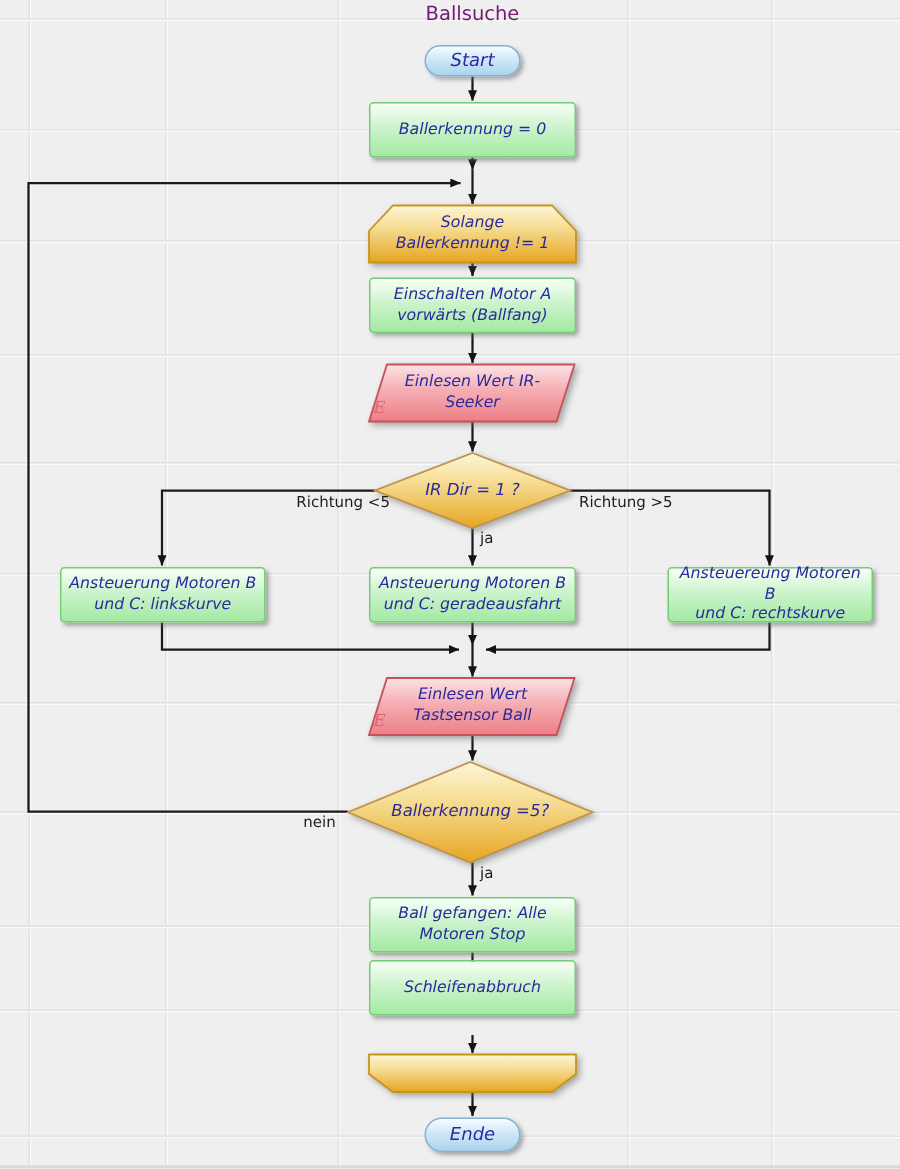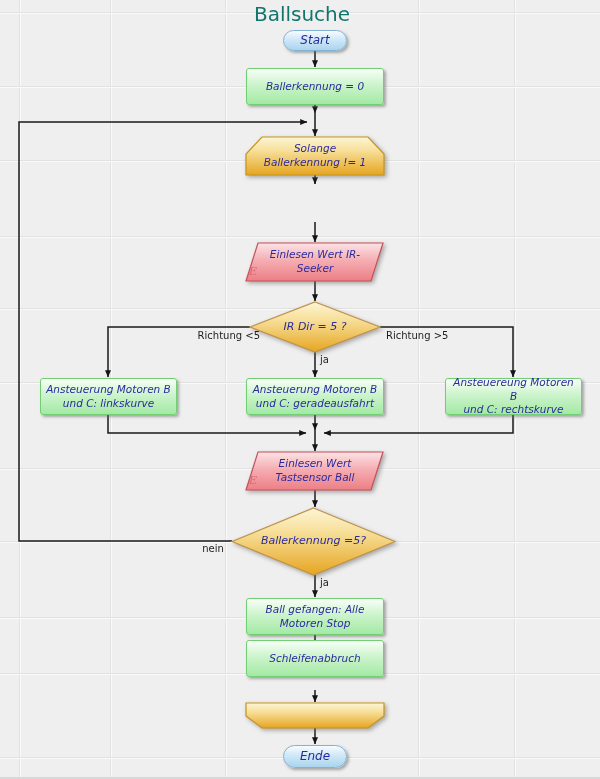--- a/index.html
+++ b/index.html
@@ -29,22 +29,22 @@
     box-shadow:2px 2px 3px rgba(105,105,105,.55);
     text-align:center;
   }
   .pill{
     background:linear-gradient(180deg,#f6fcff 0%,#cfe8f8 45%,#abd4ee 100%);
     border:1px solid #83b2d2;border-radius:12px;
     box-shadow:2px 2px 3px rgba(105,105,105,.55);
   }
   .pill .node-label{font-size:12px;}
   .diamond .node-label{font-size:11px;}
-  .title{position:absolute;left:202px;top:2px;width:200px;text-align:center;
-         color:#0f766e;font-size:20px;z-index:2;}
+  .title{position:absolute;left:215px;top:2px;width:200px;text-align:center;
+         color:#701a75;font-size:13px;z-index:2;}
   .edge-label{position:absolute;color:#1d1d1d;font-size:10px;z-index:3;}
   .io-marker{position:absolute;color:#dd6670;font-size:11px;font-style:italic;
              font-family:"DejaVu Serif","Liberation Serif",serif;z-index:3;}
 </style>
 </head>
 <body>
 
 <div class="canvas">
 
   <div class="gv" style="left:19px"></div>
@@ -119,34 +119,38 @@
   </div>
 
   <div class="node" style="left:246px;top:137px;width:138px;height:38px">
     <svg class="shape-svg" width="138" height="38" viewBox="0 0 138 38">
       <polygon points="16,0 122,0 138,17 138,38 0,38 0,17" fill="url(#gGold)" stroke="#c6951f" stroke-width="1.2"></polygon>
     </svg>
     <span class="node-label">Solange
 Ballerkennung != 1</span>
   </div>
 
+  <div class="node proc" style="left:246px;top:185px;width:138px;height:37px">
+    <span class="node-label">Einschalten Motor A
+vorwärts (Ballfang)</span>
+  </div>
 
   <div class="node" style="left:246px;top:243px;width:138px;height:38px">
     <svg class="shape-svg" width="138" height="38" viewBox="0 0 138 38">
       <polygon points="12,0 137,0 125,38 0,38" fill="url(#gPink)" stroke="#c75059" stroke-width="1.2"></polygon>
     </svg>
     <span class="node-label">Einlesen Wert IR-
 Seeker</span>
   </div>
 
   <div class="node diamond" style="left:250px;top:302px;width:130px;height:50px">
     <svg class="shape-svg" width="130" height="50" viewBox="0 0 130 50">
       <polygon points="65,0 130,25 65,50 0,25" fill="url(#gGold)" stroke="#c0924a" stroke-width="1.2"></polygon>
     </svg>
-    <span class="node-label">IR Dir = 5 ?</span>
+    <span class="node-label">IR Dir = 1 ?</span>
   </div>
 
   <div class="node proc" style="left:40px;top:378px;width:137px;height:37px">
     <span class="node-label">Ansteuerung Motoren B
 und C: linkskurve</span>
   </div>
   <div class="node proc" style="left:246px;top:378px;width:138px;height:37px">
     <span class="node-label">Ansteuerung Motoren B
 und C: geradeausfahrt</span>
   </div>

